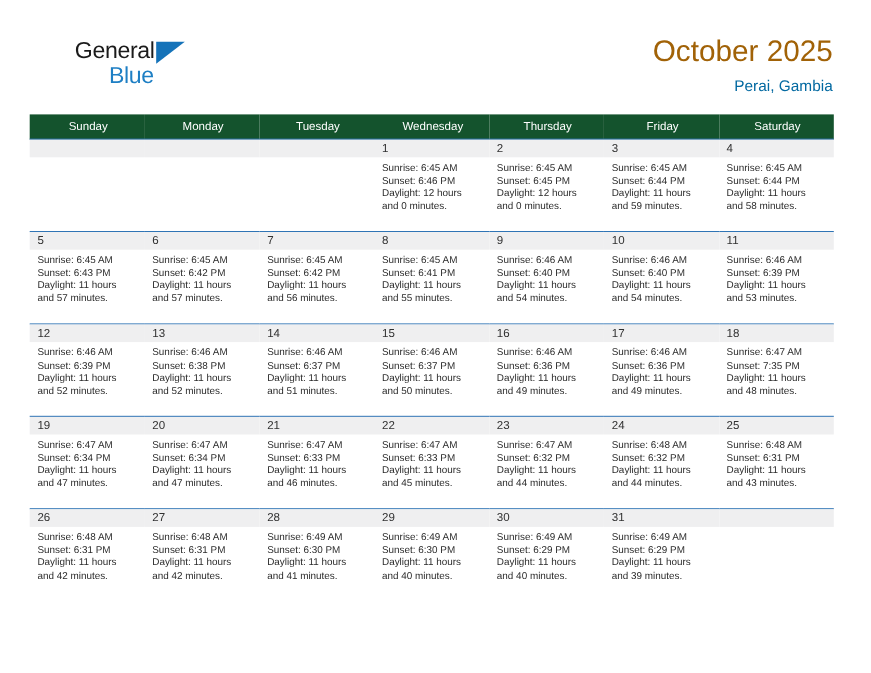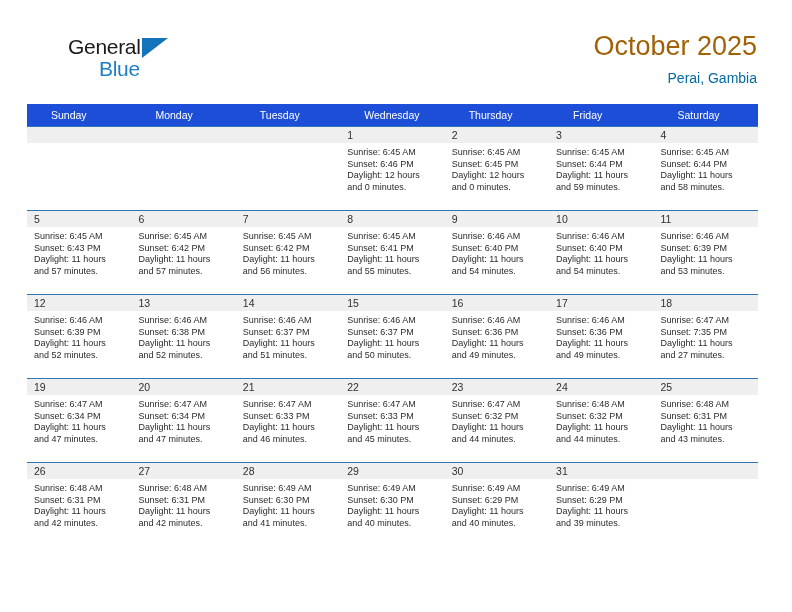--- a/index.html
+++ b/index.html
@@ -92,26 +92,26 @@
   
   .calendar {
     position: absolute;
     left: 27px;
     top: 104px;
     width: 731px;
     border-collapse: collapse;
     table-layout: fixed;
   }
   .calendar th {
-    background: #1d4ed8;
+    background: #14532d;
     color: #ffffff;
     font-size: 10.5px;
     font-weight: normal;
-    text-align: left;
-    padding: 5px 0 5px 24px;
+    text-align: center;
+    padding: 5px 0 5px 2px;
     height: 11px;
     border: none;
   }
   .calendar td {
     vertical-align: top;
     padding: 0;
     border: none;
     border-top: 1.6px solid #2f74b5;
     height: 83px;
     background: #ffffff;
@@ -385,21 +385,21 @@
               </div>
             </div>
           </td>
           <td>
             <div class="daycell">
               <div class="daynum-strip">18</div>
               <div class="details">
                 <div>Sunrise: 6:47 AM</div>
                 <div>Sunset: 7:35 PM</div>
                 <div>Daylight: 11 hours</div>
-                <div>and 27 minutes.</div>
+                <div>and 48 minutes.</div>
               </div>
             </div>
           </td>
         </tr>
         <tr>
           <td>
             <div class="daycell">
               <div class="daynum-strip">19</div>
               <div class="details">
                 <div>Sunrise: 6:47 AM</div>

